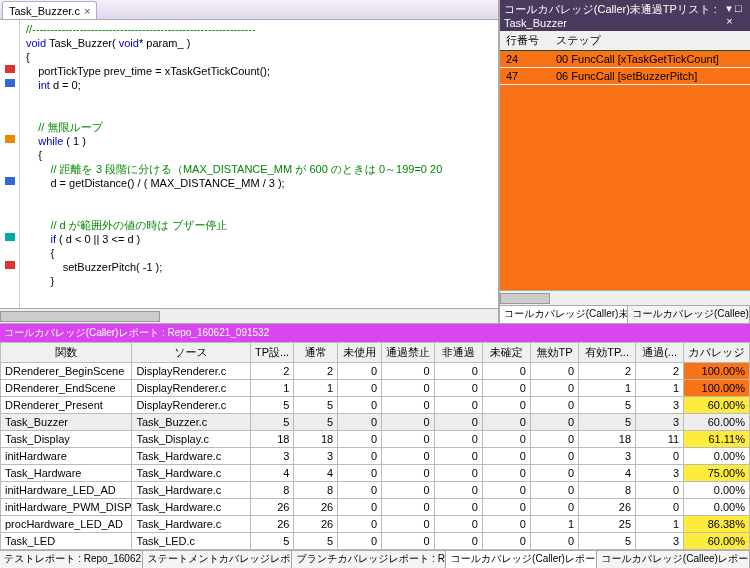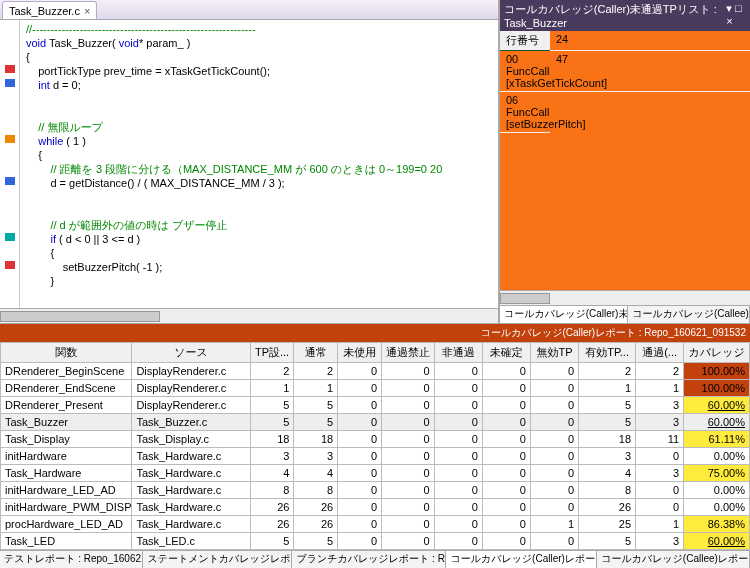--- a/index.html
+++ b/index.html
@@ -21,28 +21,28 @@
 .hscroll .thumb{position:absolute;left:0;top:2px;height:11px;background:#ccc;border:1px solid #999;}
 .side-pane { width:250px; display:flex; flex-direction:column; background:#f97316; }
 .side-title { background:#4a3a5e; color:#fff; padding:2px 4px; display:flex; justify-content:space-between; font-size:10px; }
 .side-title .wc{cursor:pointer;}
 .side-grid { display:grid; grid-template-columns:50px 1fr; font-size:11px; }
 .side-grid > div{padding:2px 6px;border-bottom:1px solid #eee;}
 .side-grid .hd{background:#f0f0f0;border-bottom:1px solid #14532d;}
 .side-tabs{display:flex;background:#f4f4f4;border-top:1px solid #aaa;height:18px;}
 .side-tabs > div{padding:1px 4px;font-size:10px;border-right:1px solid #aaa;cursor:pointer;white-space:nowrap;overflow:hidden;}
 .side-tabs .act{background:#fff;}
-.report-title{background:#c2410c;color:#fff;padding:2px 4px;font-size:10px;text-align:right;}
+.report-title{background:#d946ef;color:#fff;padding:2px 4px;font-size:10px;}
 .report-wrap{height:calc(568px - 324px - 18px - 18px);overflow:auto;background:#fff;}
 table{border-collapse:collapse;width:100%;table-layout:fixed;}
 th,td{border:1px solid #bbb;padding:2px 4px;font-size:11px;overflow:hidden;white-space:nowrap;}
 th{background:#f0f0f0;font-weight:normal;}
 td.num{text-align:right;}
 td.cov{text-align:right;}
-.cov-100{background:#c2410c;} .cov-60{background:#ffeb3b;text-decoration:underline;} .cov-61{background:#ffeb3b;margin-left:32px;} .cov-75{background:#ffeb3b;} .cov-3{background:#ffeb3b;}
+.cov-100{background:#f97316;} .cov-60{background:#ffeb3b;} .cov-61{background:#ffeb3b;margin-left:32px;} .cov-75{background:#ffeb3b;} .cov-3{background:#ffeb3b;}
 .bottom-tabs{display:flex;background:#f4f4f4;height:18px;border-top:1px solid #aaa;}
 .bottom-tabs > div{padding:1px 4px;font-size:10px;border-right:1px solid #aaa;cursor:pointer;white-space:nowrap;overflow:hidden;}
 .bottom-tabs .act{background:#fff;}
 .sel-row td{background:#eee;}
 </style>
 </head>
 <body>
 
 <div class="ide">
   <div class="top-split">
@@ -94,20 +94,21 @@
           <div class="thumb" style="width:160px"></div>
         </div>
     </div>
     <div class="side-pane">
       <div class="side-title">
         <span>コールカバレッジ(Caller)未通過TPリスト : Task_Buzzer</span>
         <span class="wc">▾ □ ×</span>
       </div>
       <div class="side-grid" id="side-grid">
           <div class="hd">行番号</div>
+          <div class="hd">ステップ</div>
           <div>24</div>
           <div>00 FuncCall [xTaskGetTickCount]</div>
           <div>47</div>
           <div>06 FuncCall [setBuzzerPitch]</div>
         </div>
       <div style="flex:1"></div>
       <div class="hscroll">
           <div class="thumb" style="width:50px"></div>
         </div>
       <div class="side-tabs" id="side-tabs">

